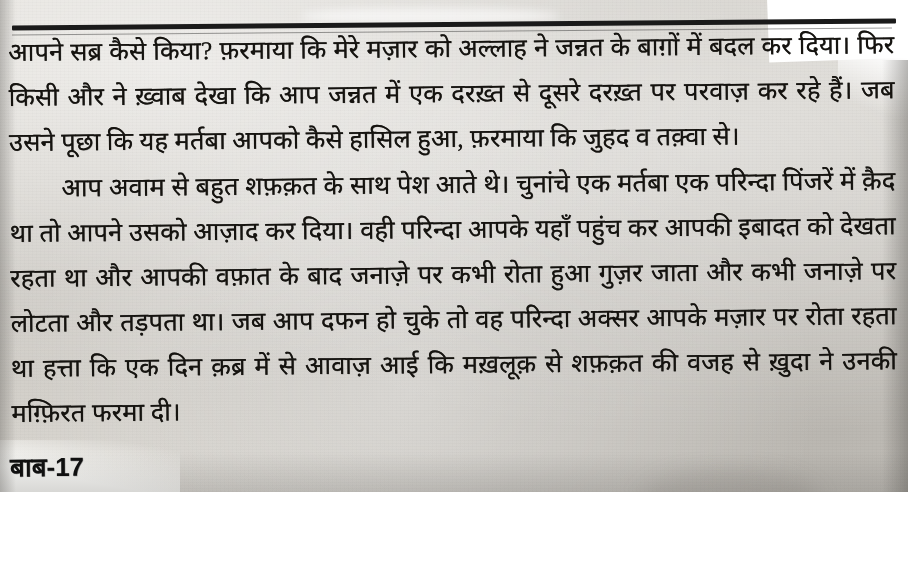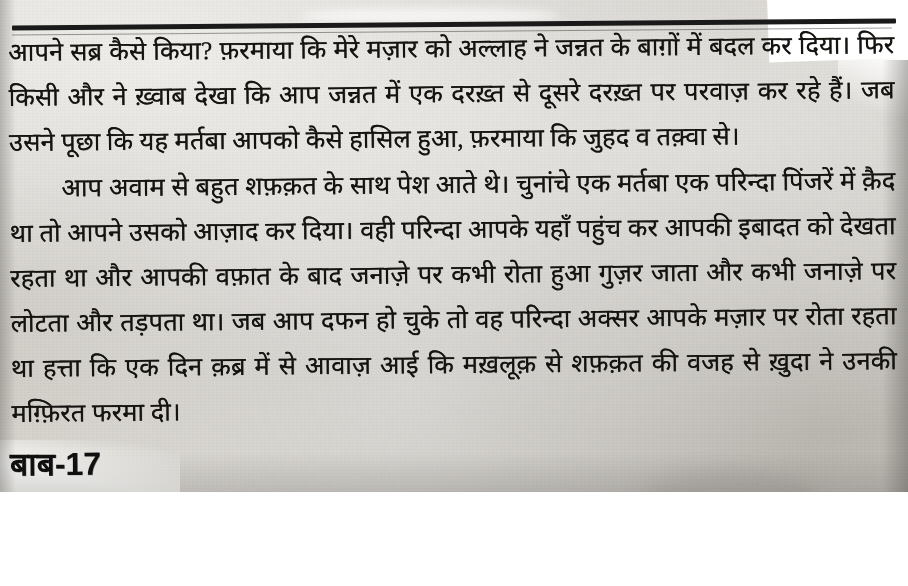--- a/index.html
+++ b/index.html
@@ -120,21 +120,21 @@
   }
   .para.indent {
     text-indent: 52px;
   }
   .chapter-label {
     position: absolute;
     left: 10px;
     bottom: 8px;
     font-family: "Liberation Sans", "DejaVu Sans", sans-serif;
     font-weight: bold;
-    font-size: 32px;
+    font-size: 26px;
     color: #101010;
     letter-spacing: 0px;
     transform: rotate(-0.4deg);
     text-shadow: 0.5px 0.4px 0.4px rgba(0,0,0,0.4);
   }
   
   .smudge {
     position: absolute;
     border-radius: 50%;
     pointer-events: none;

